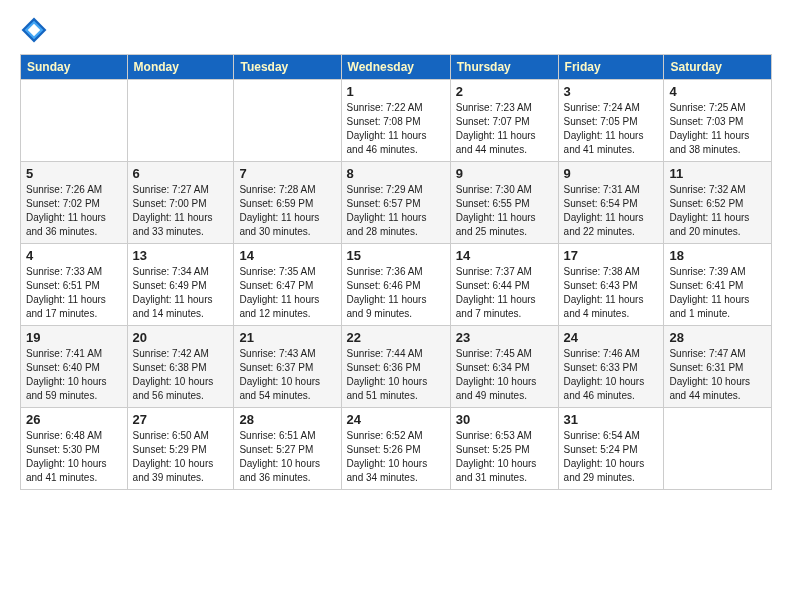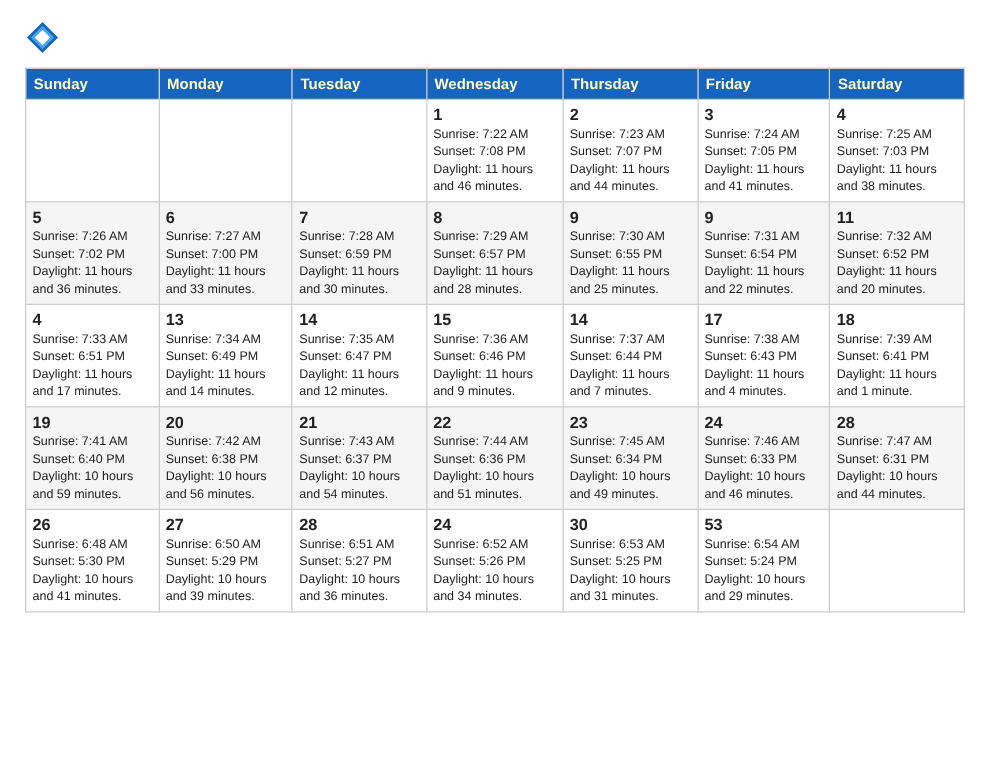--- a/index.html
+++ b/index.html
@@ -254,20 +254,20 @@
           </td>
           <td>
             <span class="day-num">24</span>
             <div class="day-info">Sunrise: 6:52 AM<br>Sunset: 5:26 PM<br>Daylight: 10 hours and 34 minutes.</div>
           </td>
           <td>
             <span class="day-num">30</span>
             <div class="day-info">Sunrise: 6:53 AM<br>Sunset: 5:25 PM<br>Daylight: 10 hours and 31 minutes.</div>
           </td>
           <td>
-            <span class="day-num">53</span>
+            <span class="day-num">31</span>
             <div class="day-info">Sunrise: 6:54 AM<br>Sunset: 5:24 PM<br>Daylight: 10 hours and 29 minutes.</div>
           </td>
           <td class="empty"></td>
         </tr>
       </tbody>
   </table>
 </div>
 
 </body></html>

